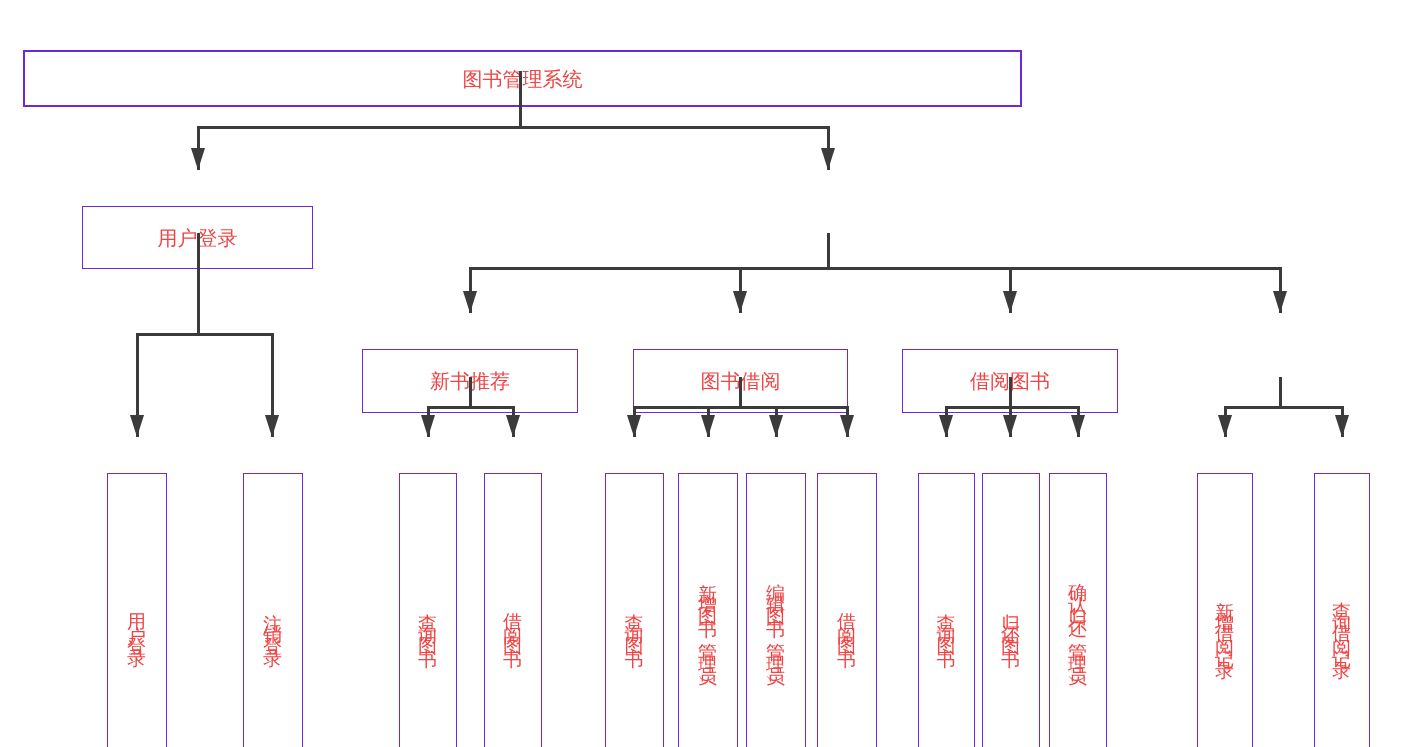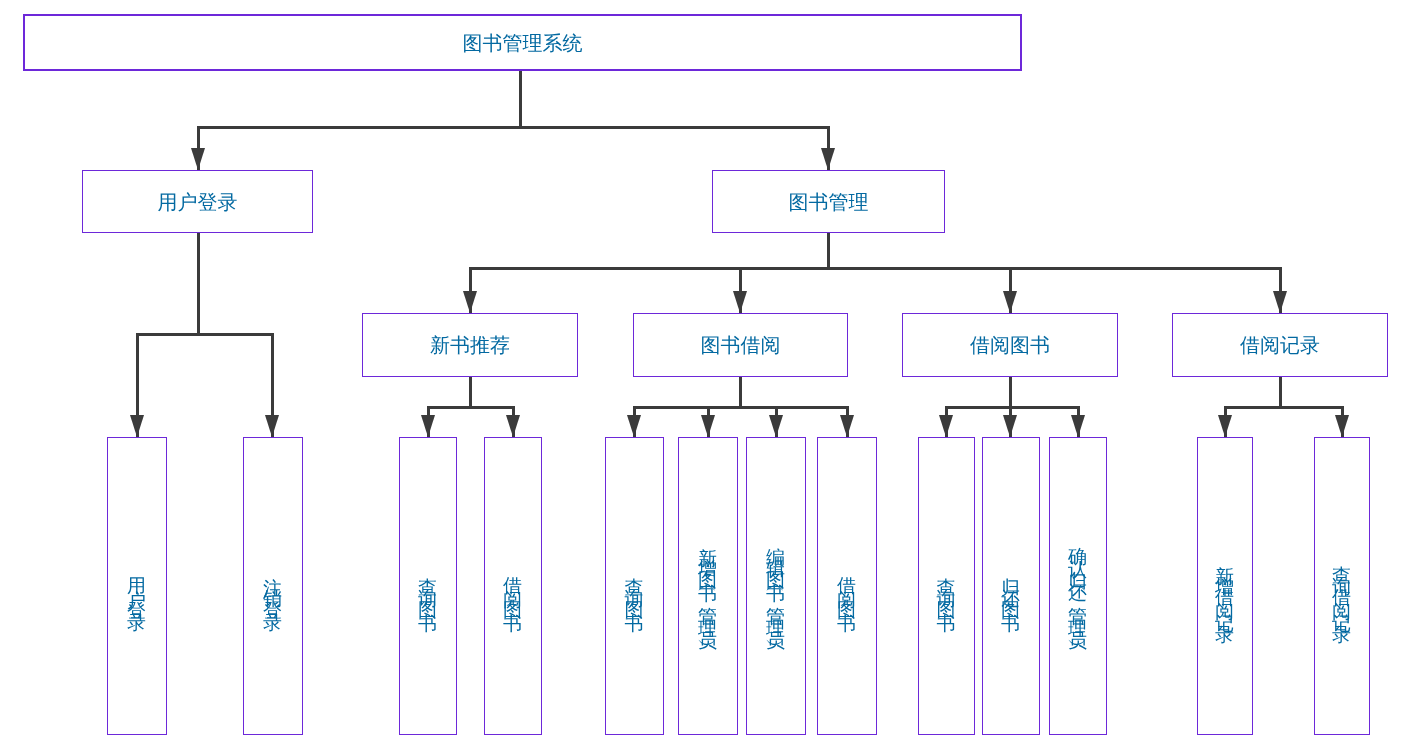--- a/index.html
+++ b/index.html
@@ -17,24 +17,25 @@
   }
   
   .box {
     position: absolute;
     box-sizing: border-box;
     border: 1px solid #6d28d9;
     background: #ffffff;
     display: flex;
     align-items: center;
     justify-content: center;
-    color: #0369a1;
+    color: #ef4444;
     font-size: 20px;
     line-height: 1;
     white-space: nowrap;
+    margin-top: 36px;
   }
   .box.root { border-width: 2px; }
   .leaf .vtext {
     writing-mode: vertical-rl;
     text-orientation: mixed;
     letter-spacing: 12px;
     font-size: 19px;
   }
   
   .hline, .vline {
@@ -75,23 +76,20 @@
   <div class="vline" style="left:519px; top:71px; height:57px"></div>
   <div class="hline" style="left:198px; top:126px; width:632px"></div>
   <div class="vline" style="left:197px; top:126px; height:44px"></div>
   <div class="arrow" style="left:191px; top:148px"></div>
   <div class="vline" style="left:827px; top:126px; height:44px"></div>
   <div class="arrow" style="left:821px; top:148px"></div>
 
   <div class="box" style="left:82px; top:170px; width:231px; height:63px">
     <span>用户登录</span>
   </div>
-  <div class="box" style="left:712px; top:170px; width:233px; height:63px">
-    <span>图书管理</span>
-  </div>
 
   <div class="vline" style="left:197px; top:233px; height:103px"></div>
   <div class="hline" style="left:137px; top:333px; width:137px"></div>
   <div class="vline" style="left:136px; top:333px; height:104px"></div>
   <div class="arrow" style="left:130px; top:415px"></div>
   <div class="vline" style="left:271px; top:333px; height:104px"></div>
   <div class="arrow" style="left:265px; top:415px"></div>
 
   <div class="vline" style="left:827px; top:233px; height:37px"></div>
   <div class="hline" style="left:470px; top:267px; width:811px"></div>
@@ -105,23 +103,20 @@
   <div class="arrow" style="left:1273px; top:291px"></div>
 
   <div class="box" style="left:633px; top:313px; width:215px; height:64px">
     <span>图书借阅</span>
   </div>
   <div class="box" style="left:362px; top:313px; width:216px; height:64px">
     <span>新书推荐</span>
   </div>
   <div class="box" style="left:902px; top:313px; width:216px; height:64px">
     <span>借阅图书</span>
-  </div>
-  <div class="box" style="left:1172px; top:313px; width:216px; height:64px">
-    <span>借阅记录</span>
   </div>
 
   <div class="vline" style="left:469px; top:377px; height:32px"></div>
   <div class="hline" style="left:428px; top:406px; width:86px"></div>
   <div class="vline" style="left:427px; top:406px; height:31px"></div>
   <div class="arrow" style="left:421px; top:415px"></div>
   <div class="vline" style="left:512px; top:406px; height:31px"></div>
   <div class="arrow" style="left:506px; top:415px"></div>
 
   <div class="vline" style="left:739px; top:377px; height:32px"></div>

